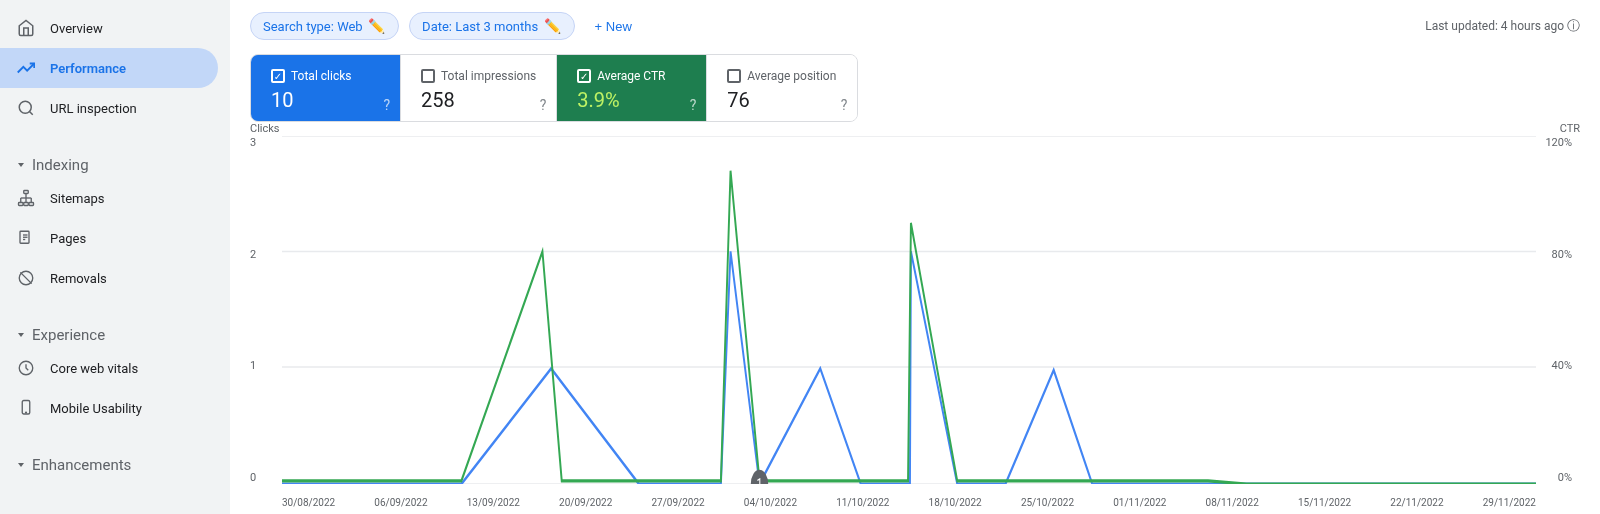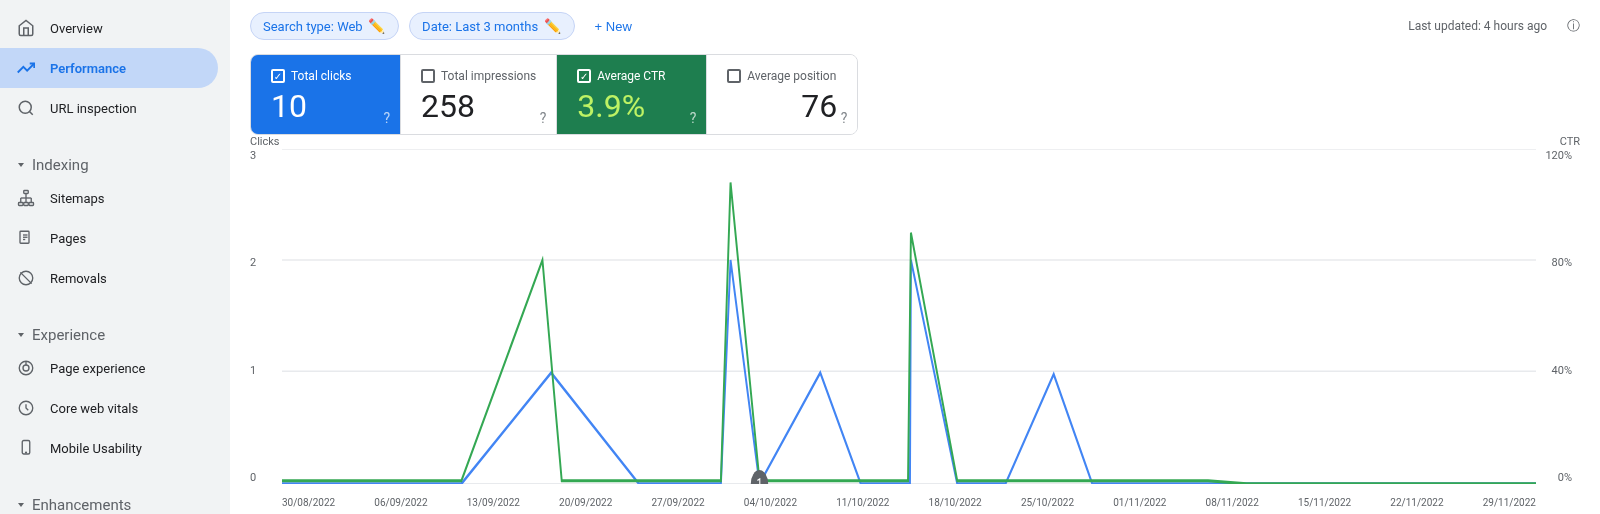--- a/index.html
+++ b/index.html
@@ -104,41 +104,41 @@
       cursor: pointer;
       padding: 5px 10px;
       border-radius: 20px;
     }
     .last-updated {
       margin-left: auto;
       font-size: 12px;
       color: #5f6368;
       display: flex;
       align-items: center;
-      gap: 20px;
+      gap: 3px;
     }
 
     
     .metric-cards {
       display: flex;
       gap: 0;
       margin-bottom: 0;
       border: 1px solid #dadce0;
       border-radius: 8px;
       overflow: hidden;
       width: fit-content;
     }
     .metric-card {
       padding: 14px 20px 10px 20px;
       min-width: 150px;
       border-right: 1px solid #dadce0;
       background: #fff;
       position: relative;
     }
-    .metric-card:last-child { border-right: none; text-align: right; }
+    .metric-card:last-child { border-right: none; }
     .metric-card.blue-active {
       background: #1a73e8;
       color: #fff;
     }
     .metric-card.green-active {
       background: #1e7e4f;
       color: #fff;
     }
     .metric-card-header {
       display: flex;
@@ -162,21 +162,21 @@
     .metric-card.blue-active .checkbox,
     .metric-card.green-active .checkbox {
       border-color: #fff;
       background: transparent;
     }
     .metric-card-header .checkmark {
       color: #fff;
       font-size: 10px;
     }
     .metric-value {
-      font-size: 32px;
+      font-size: 20px;
       font-weight: 400;
       color: #202124;
       line-height: 1.1;
     }
     .metric-card.blue-active .metric-value { color: #fff; }
     .metric-card.green-active .metric-value { color: #bef264; }
     .metric-help {
       position: absolute;
       bottom: 8px;
       right: 10px;
@@ -327,30 +327,20 @@
     <span>Removals</span>
   </div>
 
   <div class="sidebar-divider"></div>
 
   <div class="sidebar-section-label">
     <svg width="10" height="10" viewBox="0 0 10 10" fill="#5f6368">
         <polygon points="2,3 8,3 5,7"></polygon>
       </svg>
     <span>Experience</span>
-  </div>
-  <div class="sidebar-item">
-    <span class="sidebar-icon">
-      <svg width="18" height="18" viewBox="0 0 24 24" fill="none" stroke="#5f6368" stroke-width="1.8">
-          <circle cx="12" cy="12" r="9"></circle>
-          <circle cx="12" cy="12" r="4"></circle>
-          <line x1="12" y1="3" x2="12" y2="8"></line>
-        </svg>
-    </span>
-    <span>Page experience</span>
   </div>
   <div class="sidebar-item">
     <span class="sidebar-icon">
       <svg width="18" height="18" viewBox="0 0 24 24" fill="none" stroke="#5f6368" stroke-width="1.8">
           <circle cx="12" cy="12" r="9"></circle>
           <path d="M12 7v5l3 3"></path>
         </svg>
     </span>
     <span>Core web vitals</span>
   </div>

